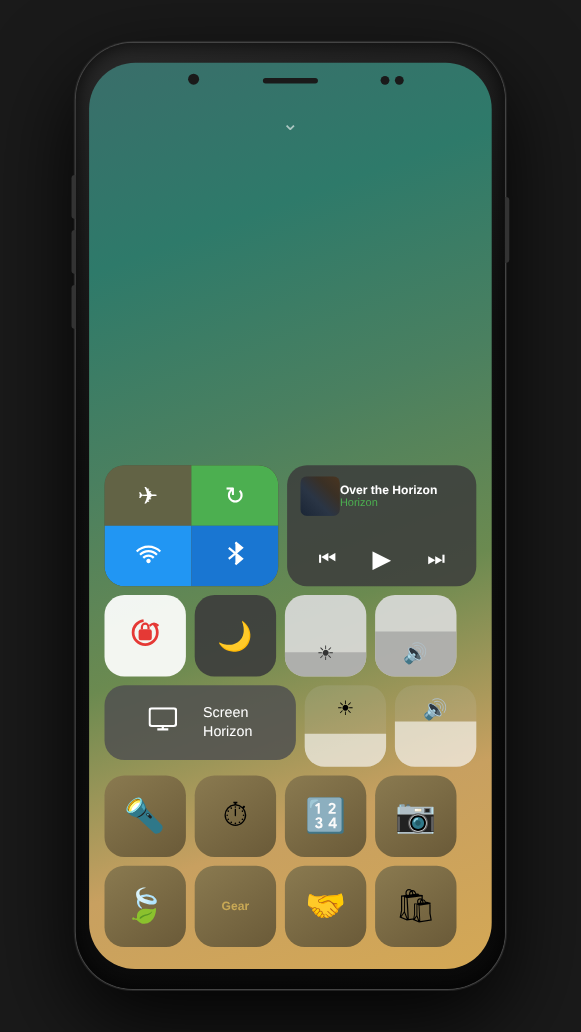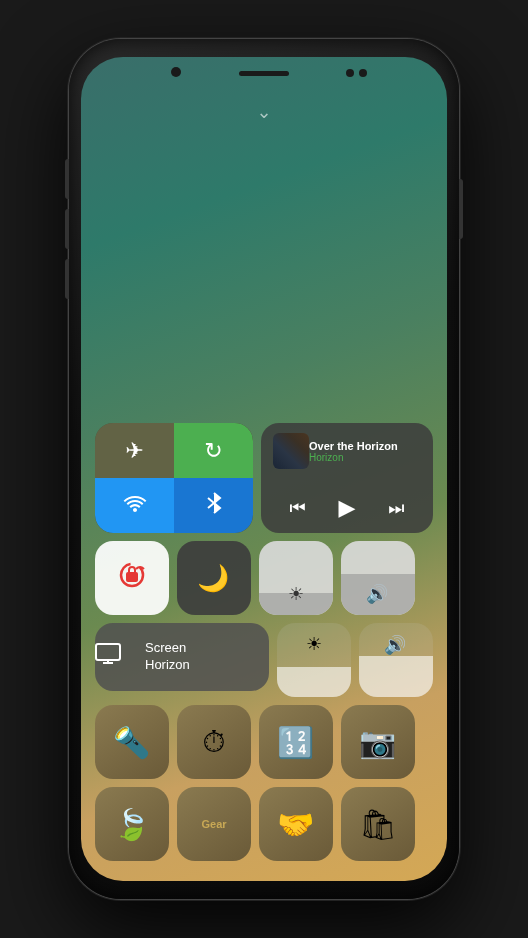--- a/index.html
+++ b/index.html
@@ -284,20 +284,21 @@
     }
 
     
     .screen-timeout-block {
       flex: 1;
       height: 68px;
       background: rgba(80,80,80,0.85);
       border-radius: 18px;
       display: flex;
       align-items: center;
+      justify-content: center;
       gap: 24px;
       cursor: pointer;
     }
 
     .timeout-text {
       color: #fff;
       font-size: 13px;
       font-weight: 500;
       line-height: 1.3;
       text-align: left;

